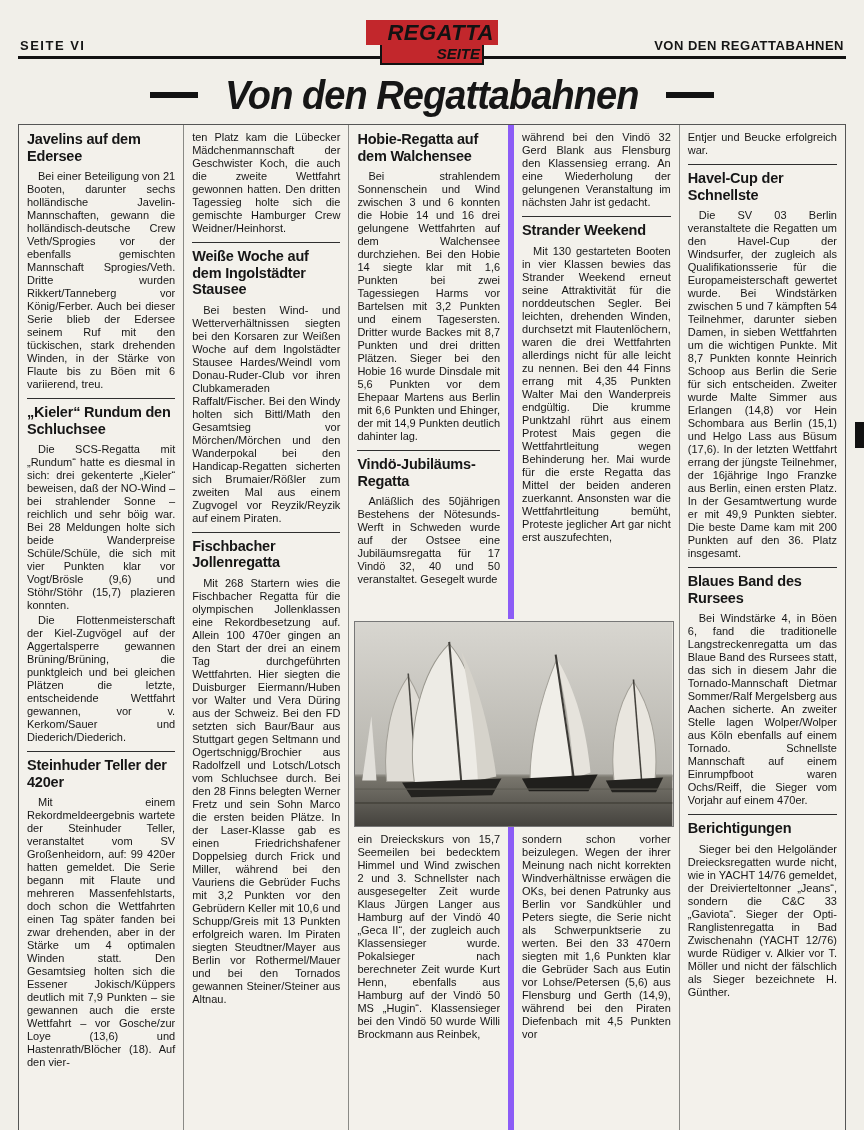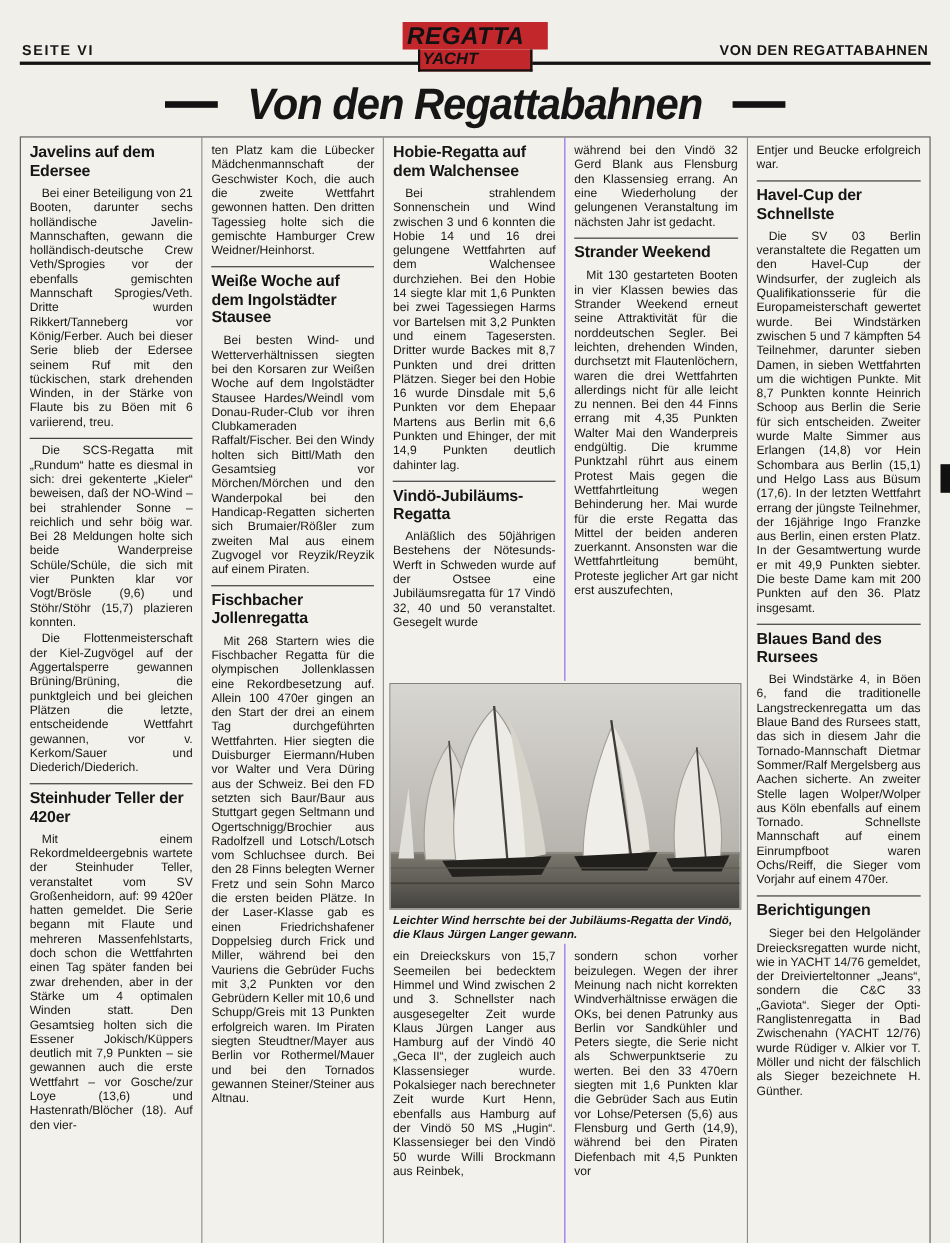--- a/index.html
+++ b/index.html
@@ -9,39 +9,39 @@
     font-family:"Liberation Sans","DejaVu Sans",sans-serif;
   }
   *{box-sizing:border-box;}
   .page{position:absolute;inset:0;padding:20px 10px 0;}
 
   
   .header{position:relative;height:46px;margin:0 8px;}
   .header-rule{position:absolute;left:0;right:0;bottom:7px;height:3px;background:#121212;}
   .header-left{position:absolute;left:2px;bottom:13px;font-weight:bold;font-size:13px;letter-spacing:1.5px;}
   .header-right{position:absolute;right:2px;bottom:13px;font-weight:bold;font-size:13px;letter-spacing:.5px;}
-  .logo{position:absolute;left:50%;top:0;transform:translateX(-50%);z-index:2;text-align:left;width:132px;}
+  .logo{position:absolute;left:50%;top:0;transform:translateX(-50%);z-index:2;text-align:right;width:132px;}
   .logo-top{background:#c2272c;color:#121212;font-weight:bold;font-style:italic;font-size:22px;line-height:24px;letter-spacing:.5px;padding:1px 4px 0;}
   .logo-bottom{background:#c2272c;color:#121212;font-weight:bold;font-style:italic;font-size:15px;line-height:17px;border:2px solid #121212;border-top:none;margin:0 14px;padding:0 2px 1px;}
 
   
   .title-row{display:flex;align-items:center;justify-content:center;gap:16px;height:58px;margin:0 8px;}
   .title-dash{width:48px;height:6px;background:#121212;flex:none;}
   .main-title{margin:0;font-size:40px;font-weight:bold;font-style:italic;letter-spacing:-1px;transform:scaleX(.95);white-space:nowrap;}
 
   
   .content{margin:0 8px;height:1116px;border:1px solid #555;display:flex;background:#f3f1eb;}
   .col{width:20%;padding:6px 8px 0;border-right:1px solid #8a8a86;overflow:hidden;}
   .col.last{border-right:none;}
   .colspan2{width:40%;display:flex;flex-direction:column;border-right:1px solid #8a8a86;overflow:hidden;}
   .subrow{display:flex;flex:none;}
   .subrow-top{height:494px;}
   .subrow-bottom{flex:1;min-height:0;}
   .subcol{width:50%;padding:6px 8px 0;overflow:hidden;}
-  .subcol.sep{border-right:1px solid #8b5cf6;}
+  .subcol.sep{border-right:6px solid #8b5cf6;}
 
   .article{border-top:1px solid #2e2e2e;margin-top:7px;padding-top:5px;}
   .article.first{border-top:none;margin-top:0;padding-top:0;}
   .heading{margin:0 0 6px;font-size:14.5px;line-height:16.5px;font-weight:bold;letter-spacing:-.2px;}
   p.body{margin:0 0 2px;font-size:11px;line-height:13px;text-align:justify;text-indent:11px;hyphens:auto;}
   p.body.cont{text-indent:0;}
 
   
   .photo-wrap{flex:none;padding:2px 5px 0;}
   .photo-wrap svg{display:block;width:100%;height:206px;border:1px solid #777;}
@@ -58,38 +58,39 @@
 <body>
 
 <div class="page">
 
   <header class="header">
     <div class="header-rule"></div>
     <span class="header-left">SEITE VI</span>
     <span class="header-right">VON DEN REGATTABAHNEN</span>
     <div class="logo">
       <div class="logo-top">REGATTA</div>
-      <div class="logo-bottom">YACHT</div>
+      <div class="logo-bottom">SEITE</div>
     </div>
   </header>
 
   <div class="title-row">
     <span class="title-dash"></span>
     <h1 class="main-title">Von den Regattabahnen</h1>
     <span class="title-dash"></span>
   </div>
 
   <main class="content">
 
     <section class="col">
       <article class="article first">
         <h3 class="heading">Javelins auf dem Edersee</h3>
         <p class="body">Bei einer Beteiligung von 21 Booten, darunter sechs holländische Javelin-Mannschaften, gewann die holländisch-deutsche Crew Veth/Sprogies vor der ebenfalls gemischten Mannschaft Sprogies/Veth. Dritte wurden Rikkert/Tanneberg vor König/Ferber. Auch bei dieser Serie blieb der Edersee seinem Ruf mit den tückischen, stark drehenden Winden, in der Stärke von Flaute bis zu Böen mit 6 variierend, treu.</p>
       </article>
       <article class="article">
+        <h3 class="heading">„Kieler“ Rundum den Schluchsee</h3>
         <p class="body">Die SCS-Regatta mit „Rundum“ hatte es diesmal in sich: drei gekenterte „Kieler“ beweisen, daß der NO-Wind – bei strahlender Sonne – reichlich und sehr böig war. Bei 28 Meldungen holte sich beide Wanderpreise Schüle/Schüle, die sich mit vier Punkten klar vor Vogt/Brösle (9,6) und Stöhr/Stöhr (15,7) plazieren konnten.</p>
         <p class="body">Die Flottenmeisterschaft der Kiel-Zugvögel auf der Aggertalsperre gewannen Brüning/Brüning, die punktgleich und bei gleichen Plätzen die letzte, entscheidende Wettfahrt gewannen, vor v. Kerkom/Sauer und Diederich/Diederich.</p>
       </article>
       <article class="article">
         <h3 class="heading">Steinhuder Teller der 420er</h3>
         <p class="body">Mit einem Rekordmeldeergebnis wartete der Steinhuder Teller, veranstaltet vom SV Großenheidorn, auf: 99 420er hatten gemeldet. Die Serie begann mit Flaute und mehreren Massenfehlstarts, doch schon die Wettfahrten einen Tag später fanden bei zwar drehenden, aber in der Stärke um 4 optimalen Winden statt. Den Gesamtsieg holten sich die Essener Jokisch/Küppers deutlich mit 7,9 Punkten – sie gewannen auch die erste Wettfahrt – vor Gosche/zur Loye (13,6) und Hastenrath/Blöcher (18). Auf den vier-</p>
       </article>
     </section>
 
     <section class="col">
@@ -151,21 +152,20 @@
           <path d="M196,40 C180,80 171,125 171,158 L212,158 C210,115 204,72 196,40 Z" fill="#f0eee8" stroke="#a3a098" stroke-width="1"></path>
           <line x1="196" y1="33" x2="214" y2="160" stroke="#3c3a36" stroke-width="2"></line>
           <path d="M163,158 L237,154 L228,171 L170,171 Z" fill="#201f1c"></path>
           <path d="M272,60 C255,85 249,125 253,160 L293,160 C297,120 288,84 272,60 Z" fill="#e9e6df" stroke="#a3a098" stroke-width="1"></path>
           <line x1="272" y1="58" x2="280" y2="161" stroke="#44423d" stroke-width="1.5"></line>
           <path d="M245,160 L301,157 L294,172 L251,172 Z" fill="#23221f"></path>
           <rect y="168" width="310" height="1.5" fill="#5d5a53" opacity=".7"></rect>
           <rect y="182" width="310" height="1.5" fill="#38362f" opacity=".7"></rect>
         </svg>
       </div>
-      <div class="caption">Leichter Wind herrschte bei der Jubiläums-Regatta der Vindö, die Klaus Jürgen Langer gewann.</div>
 
       <div class="subrow subrow-bottom">
         <div class="subcol sep">
           <p class="body cont">ein Dreieckskurs von 15,7 Seemeilen bei bedecktem Himmel und Wind zwischen 2 und 3. Schnellster nach ausgesegelter Zeit wurde Klaus Jürgen Langer aus Hamburg auf der Vindö 40 „Geca II“, der zugleich auch Klassensieger wurde. Pokalsieger nach berechneter Zeit wurde Kurt Henn, ebenfalls aus Hamburg auf der Vindö 50 MS „Hugin“. Klassensieger bei den Vindö 50 wurde Willi Brockmann aus Reinbek,</p>
         </div>
         <div class="subcol">
           <p class="body cont">sondern schon vorher beizulegen. Wegen der ihrer Meinung nach nicht korrekten Windverhältnisse erwägen die OKs, bei denen Patrunky aus Berlin vor Sandkühler und Peters siegte, die Serie nicht als Schwerpunktserie zu werten. Bei den 33 470ern siegten mit 1,6 Punkten klar die Gebrüder Sach aus Eutin vor Lohse/Petersen (5,6) aus Flensburg und Gerth (14,9), während bei den Piraten Diefenbach mit 4,5 Punkten vor</p>
         </div>
       </div>
     </section>

